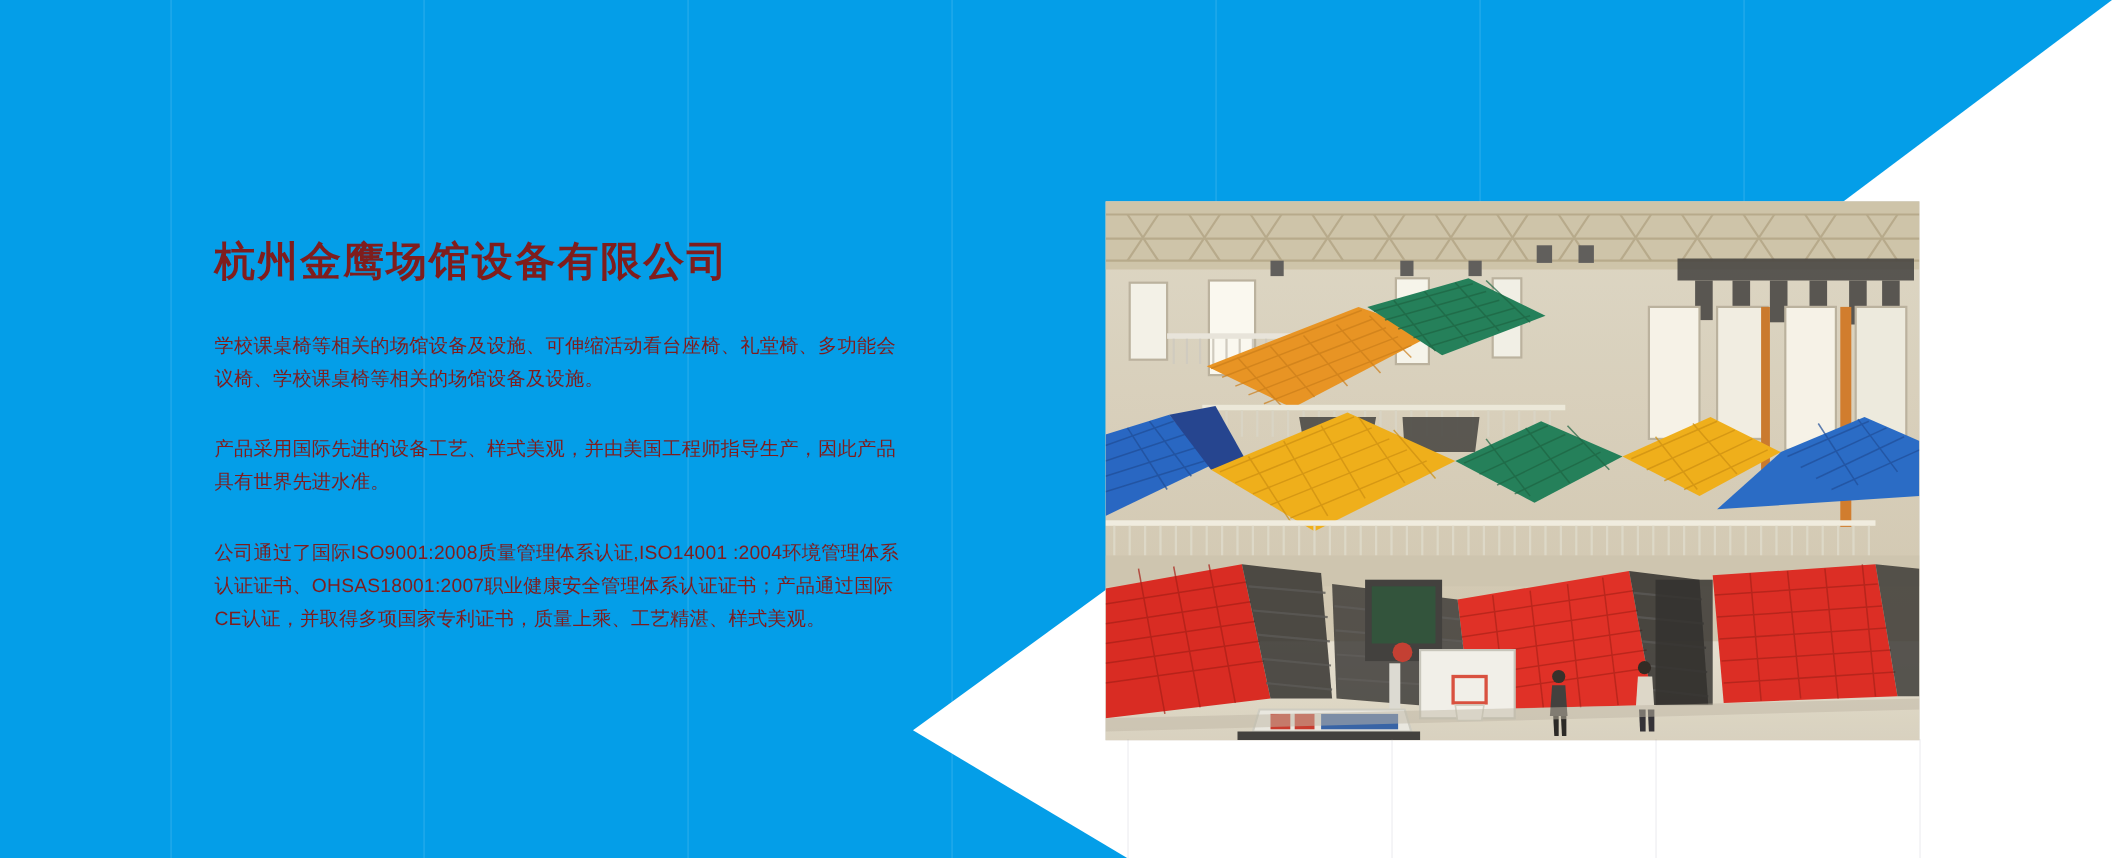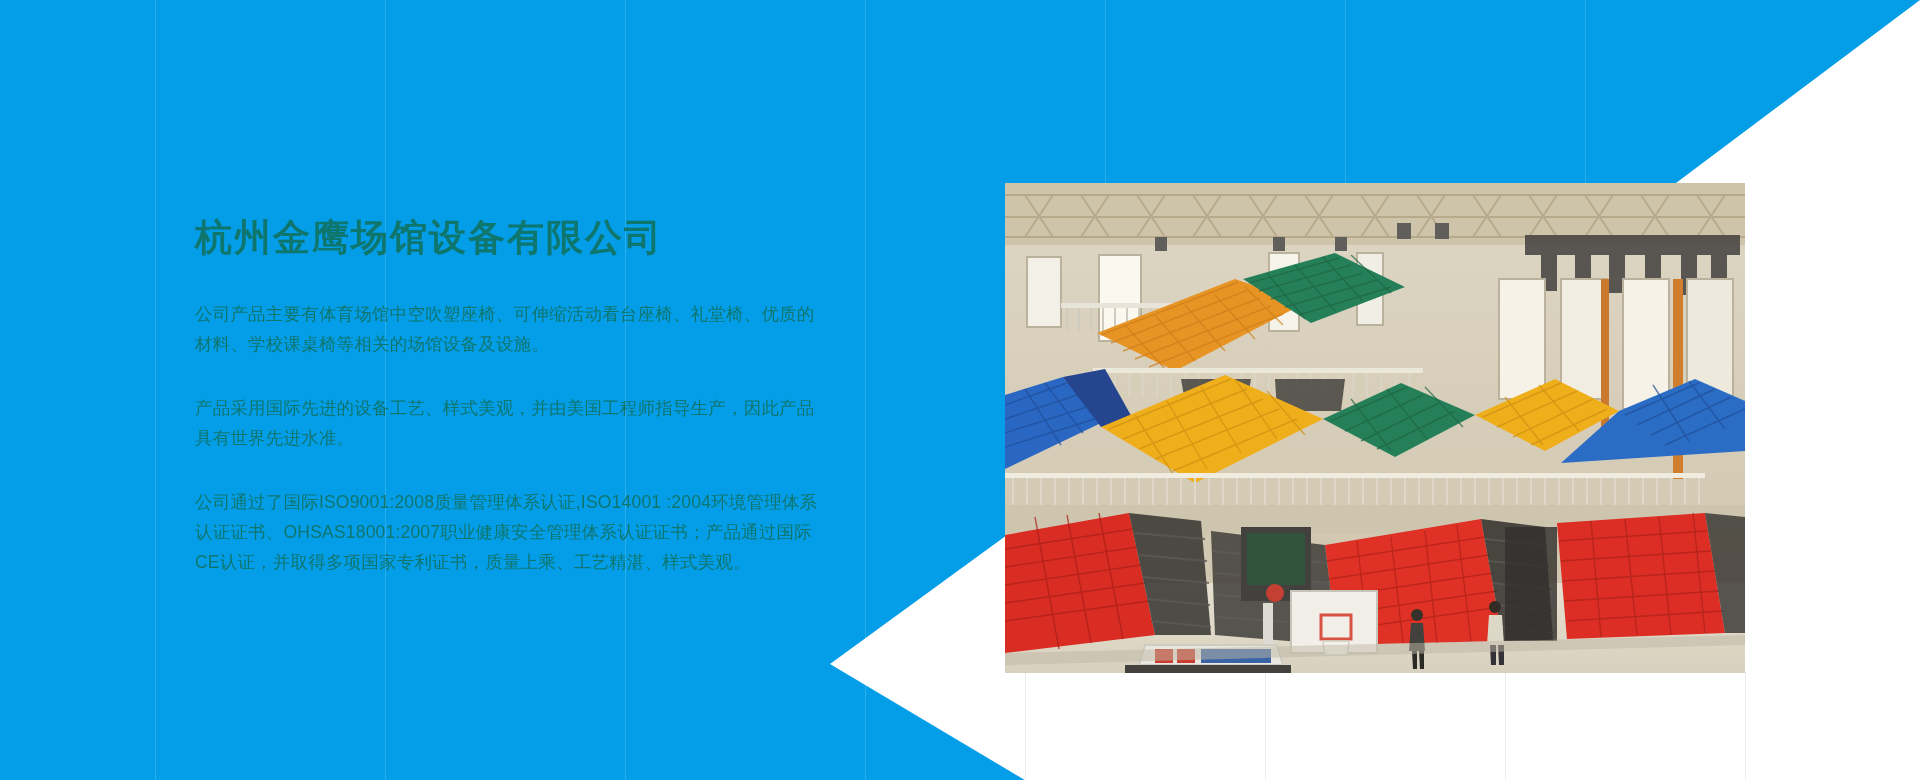--- a/index.html
+++ b/index.html
@@ -64,21 +64,21 @@
     width: 1px;
     background: rgba(255,255,255,0.16);
   }
 
   
   .text-col {
     position: absolute;
     left: 195px;
     top: 215px;
     width: 625px;
-    color: #0f766e;
+    color: #7f1d1d;
   }
   .headline {
     font-size: 37px;
     font-weight: bold;
     letter-spacing: 2px;
     line-height: 1.2;
     margin: 0 0 40px 0;
     font-family: "DejaVu Serif", "Liberation Serif", serif;
     white-space: nowrap;
   }
@@ -136,21 +136,21 @@
     <i style="left:1585px"></i>
   </div>
 
   <div class="wedge-topright"></div>
   <div class="wedge-bottomright"></div>
 
   <div class="chevron-notch"></div>
 
   <div class="text-col">
     <h1 class="headline">杭州金鹰场馆设备有限公司</h1>
-    <p class="para">公司产品主要有体育场馆中空吹塑座椅、可伸缩活动看台座椅、礼堂椅、优质的材料、学校课桌椅等相关的场馆设备及设施。</p>
+    <p class="para">学校课桌椅等相关的场馆设备及设施、可伸缩活动看台座椅、礼堂椅、多功能会议椅、学校课桌椅等相关的场馆设备及设施。</p>
     <p class="para">产品采用国际先进的设备工艺、样式美观，并由美国工程师指导生产，因此产品具有世界先进水准。</p>
     <p class="para">公司通过了国际ISO9001:2008质量管理体系认证,ISO14001      :2004环境管理体系认证证书、OHSAS18001:2007职业健康安全管理体系认证证书；产品通过国际CE认证，并取得多项国家专利证书，质量上乘、工艺精湛、样式美观。</p>
   </div>
 
   <div class="photo-frame">
     <svg width="740" height="490" viewBox="0 0 740 490" xmlns="http://www.w3.org/2000/svg">
       <defs>
         <clipPath id="frameClip">
             <rect x="0" y="0" width="740" height="490"></rect>
           </clipPath>

